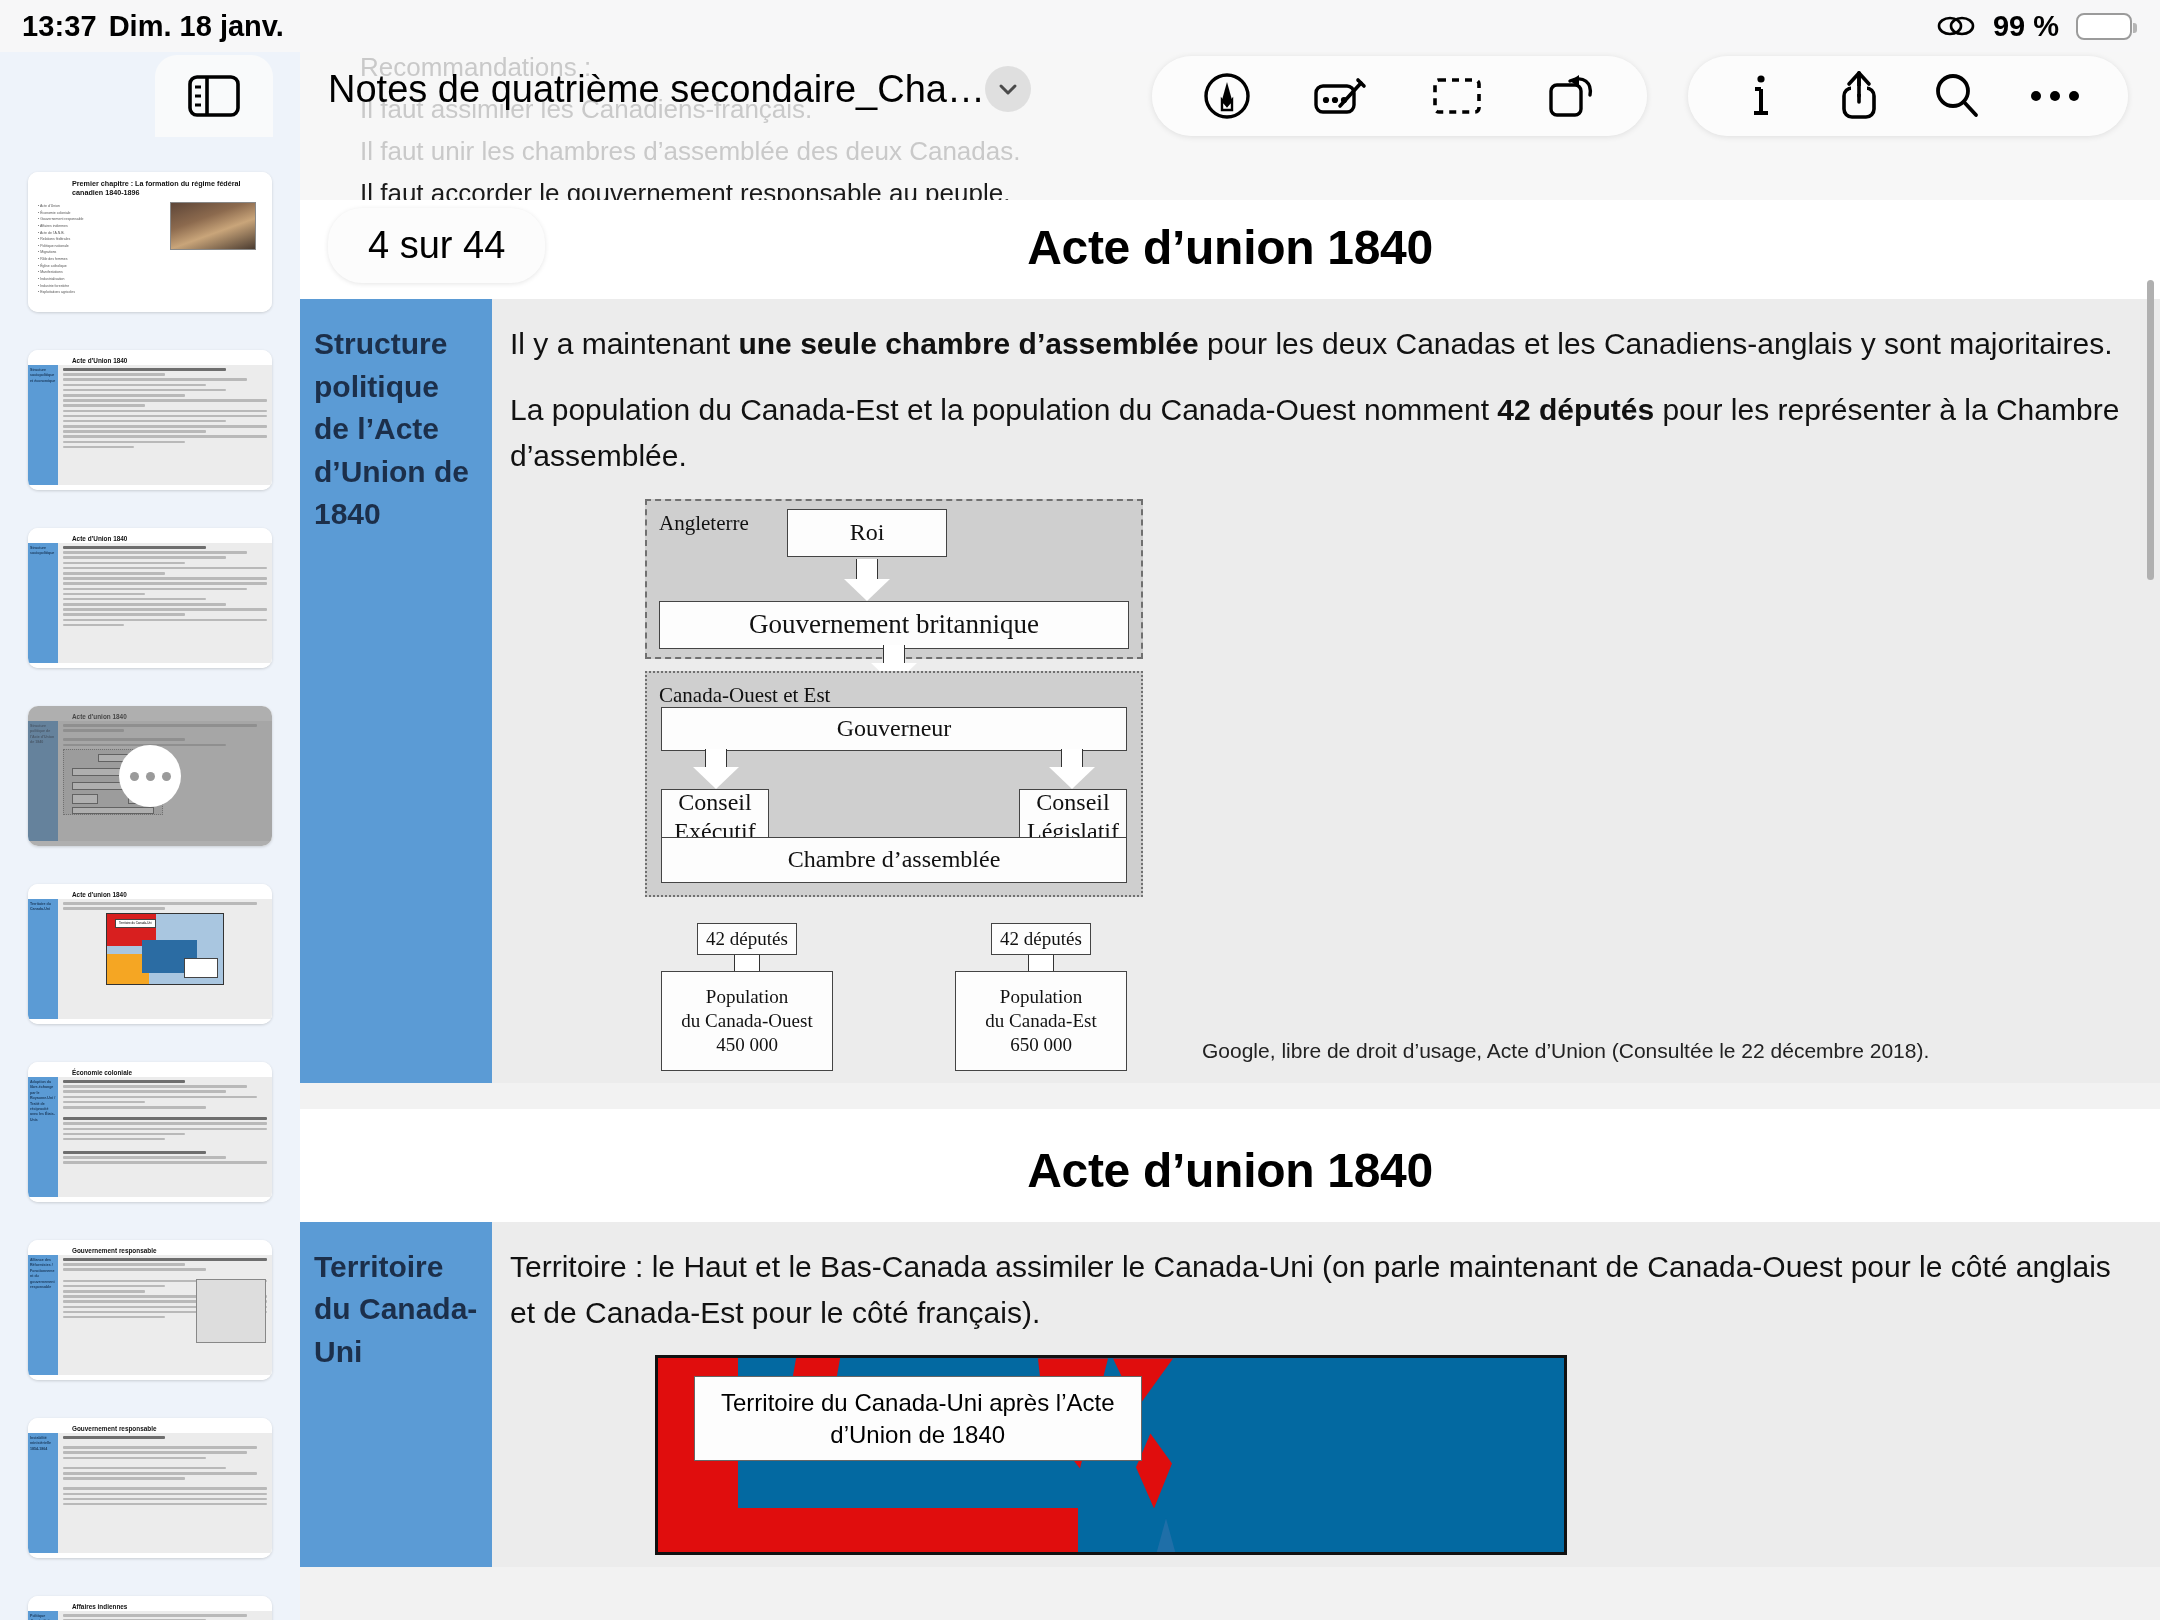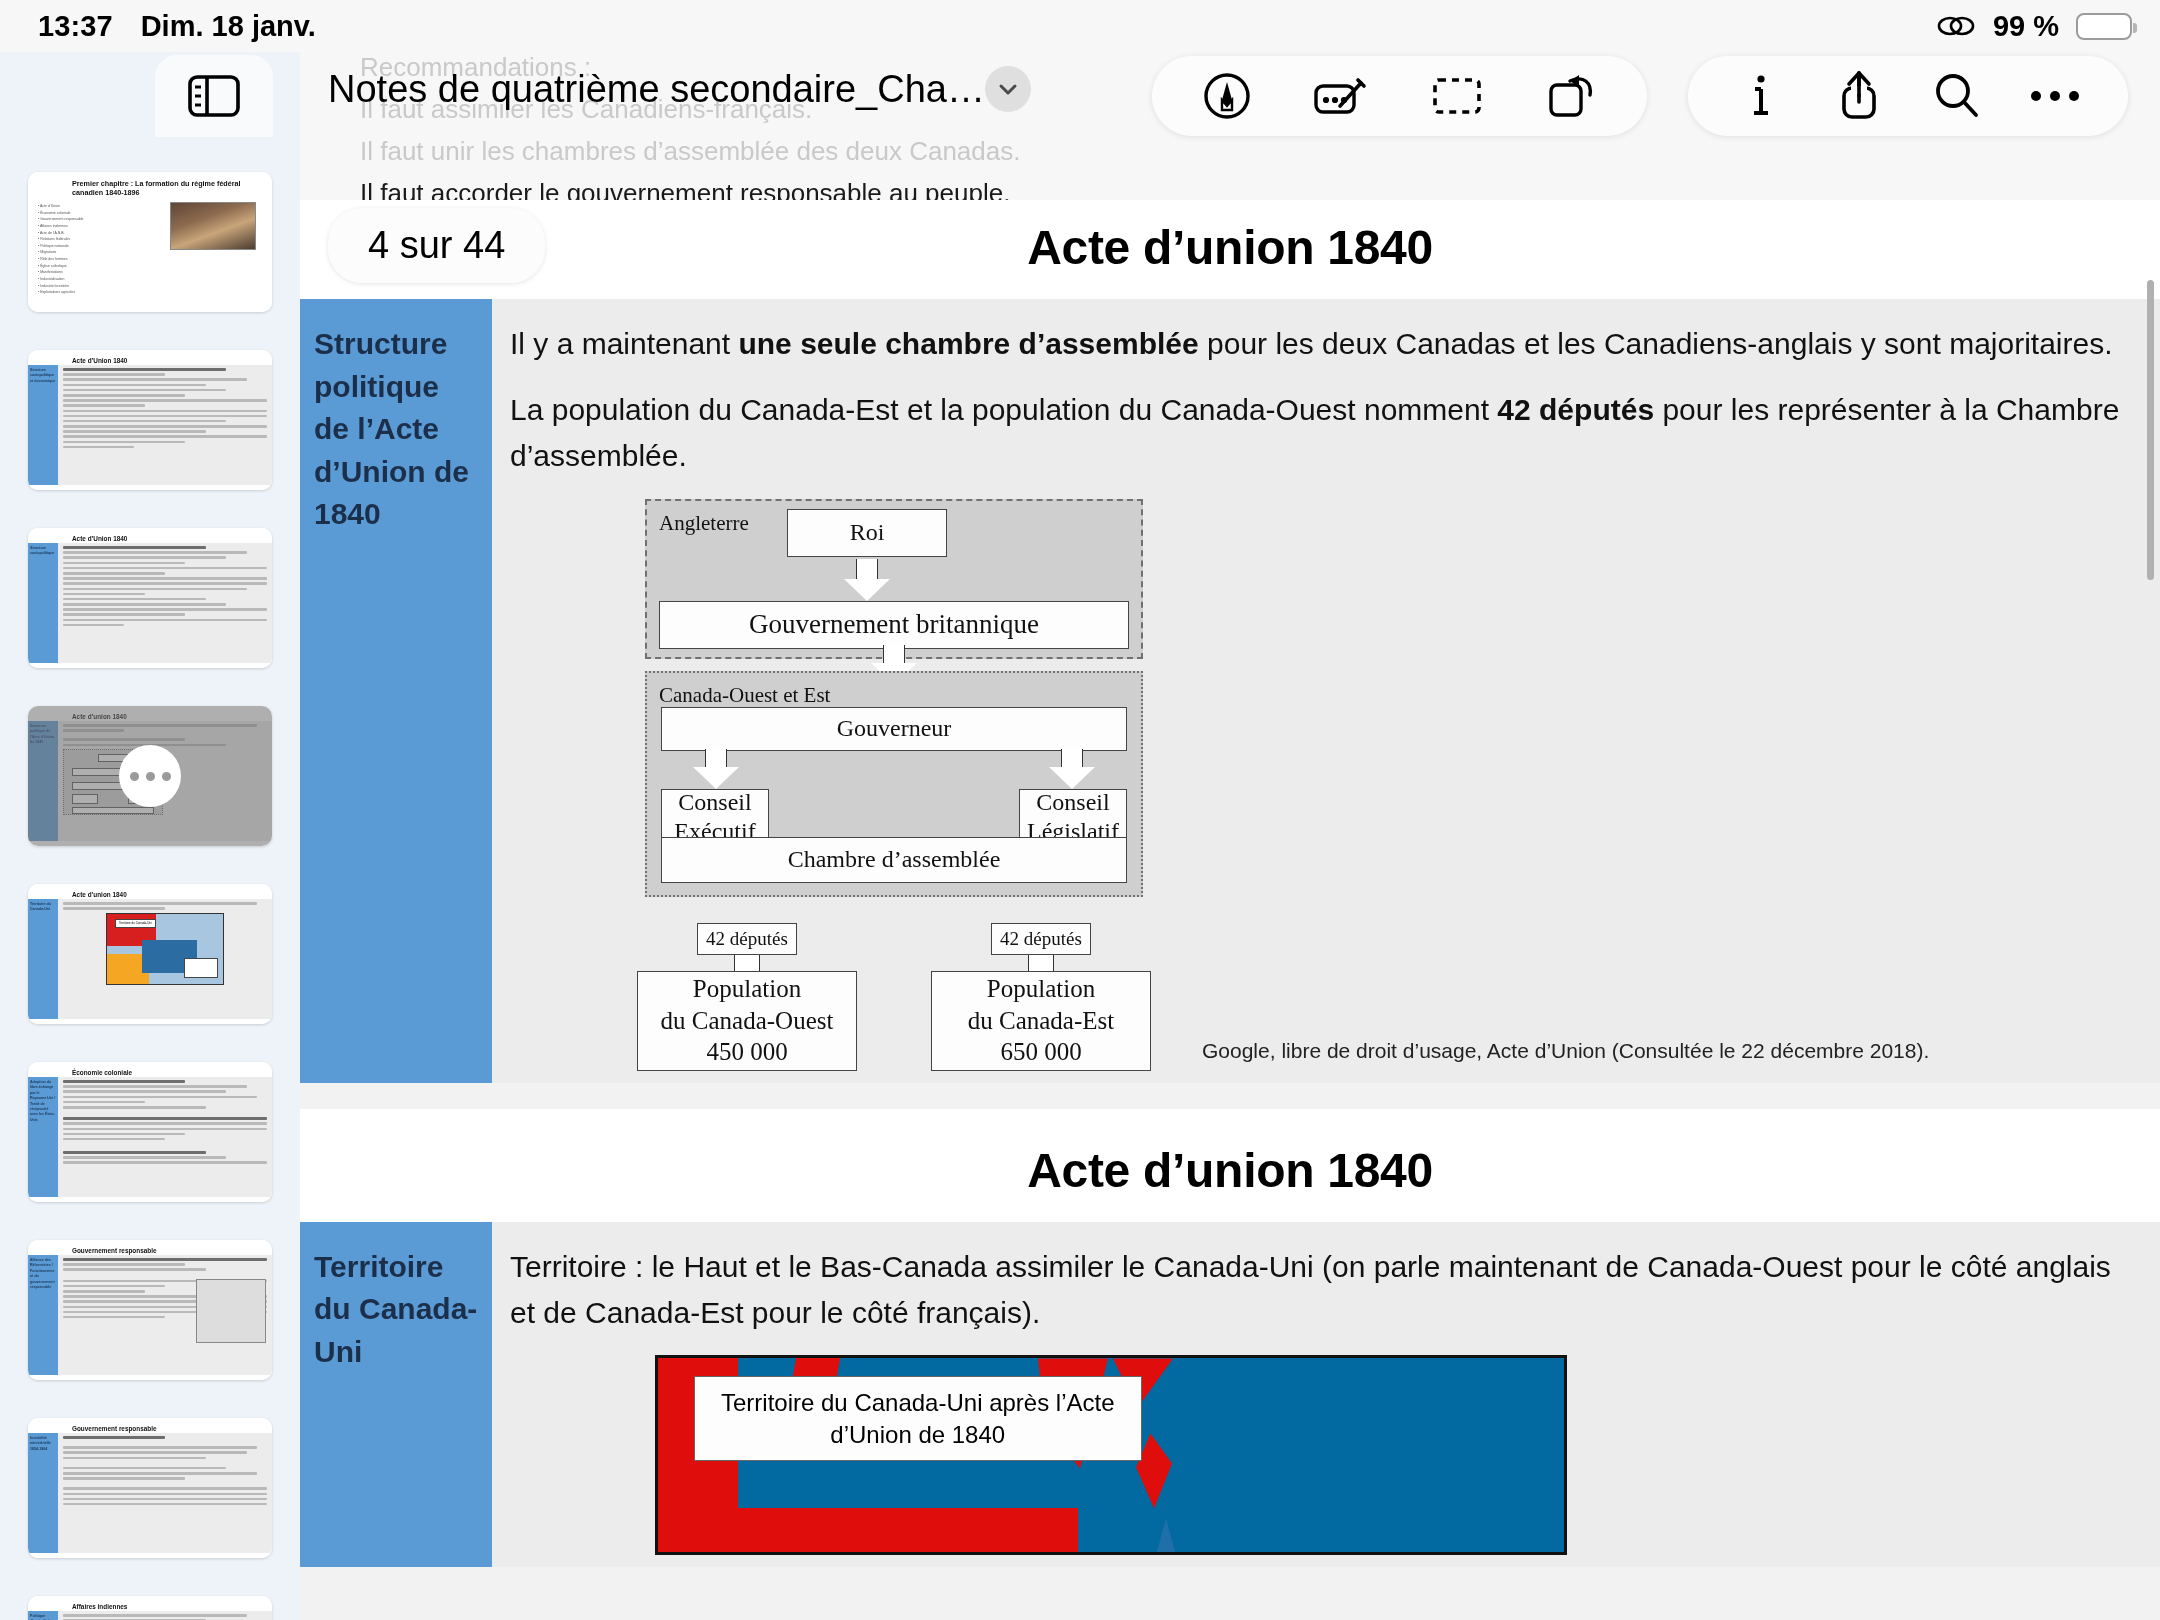--- a/index.html
+++ b/index.html
@@ -11,21 +11,21 @@
     background: #ffffff;
   }
   #app { position: relative; width: 2160px; height: 1620px; background: #f2f4f8; }
 
   
   .statusbar {
     position: absolute; top: 0; left: 0; width: 2160px; height: 52px;
     background: #f7f7f8;
     display: flex; align-items: center; z-index: 60;
   }
-  .sb-left { display: flex; align-items: flex-end; gap: 28px; padding-left: 38px; }
+  .sb-left { display: flex; align-items: flex-end; gap: 12px; padding-left: 22px; }
   .sb-time { font-size: 29px; font-weight: 600; color: #000; letter-spacing: 0.1px; }
   .sb-date { font-size: 29px; font-weight: 600; color: #000; }
   .sb-right { margin-left: auto; display: flex; align-items: center; gap: 17px; padding-right: 28px; }
   .sb-pct { font-size: 29px; font-weight: 600; color: #000; }
   .batt {
     width: 56px; height: 27px; border: 2.5px solid #9b9b9b; border-radius: 8px;
     position: relative; padding: 2.5px; background: #fff;
   }
   .batt-fill { height: 100%; background: #ffcc00; border-radius: 4px; }
   .batt::after {
@@ -185,21 +185,21 @@
     position: relative; height: 226px; margin-top: 24px;
   }
   .d-gouverneur { position: absolute; left: 14px; right: 14px; top: 34px; height: 44px; }
   .d-cexec { position: absolute; left: 14px; top: 116px; width: 108px; height: 56px; flex-direction: column; line-height: 1.2; }
   .d-cleg  { position: absolute; right: 14px; top: 116px; width: 108px; height: 56px; flex-direction: column; line-height: 1.2; }
   .d-cham  { position: absolute; left: 14px; right: 14px; bottom: 12px; height: 46px; }
   .d-pop-row { display: flex; justify-content: space-between; margin-top: 26px; }
   .d-pop-col { width: 204px; display: flex; flex-direction: column; align-items: center; }
   .d-dep { width: 100px; height: 32px; font-size: 19px; }
   .d-connector { width: 26px; height: 16px; background: #fff; border-left: 1.5px solid #333; border-right: 1.5px solid #333; }
-  .d-pop { width: 220px; height: 100px; font-size: 25px; flex-direction: column; line-height: 1.26; }
+  .d-pop { width: 172px; height: 100px; font-size: 19px; flex-direction: column; line-height: 1.26; }
 
   
   .map2 {
     position: relative; margin-left: 145px; margin-top: 12px;
     width: 912px; height: 200px; background: #0369a1;
     border: 3px solid #111; overflow: hidden; text-decoration: underline;
   }
   .map2 .red { position: absolute; background: #e00d0d; }
   .map2 .lbl {
     position: absolute; left: 36px; top: 18px; background: #fdfdfd; border: 1px solid #666;

